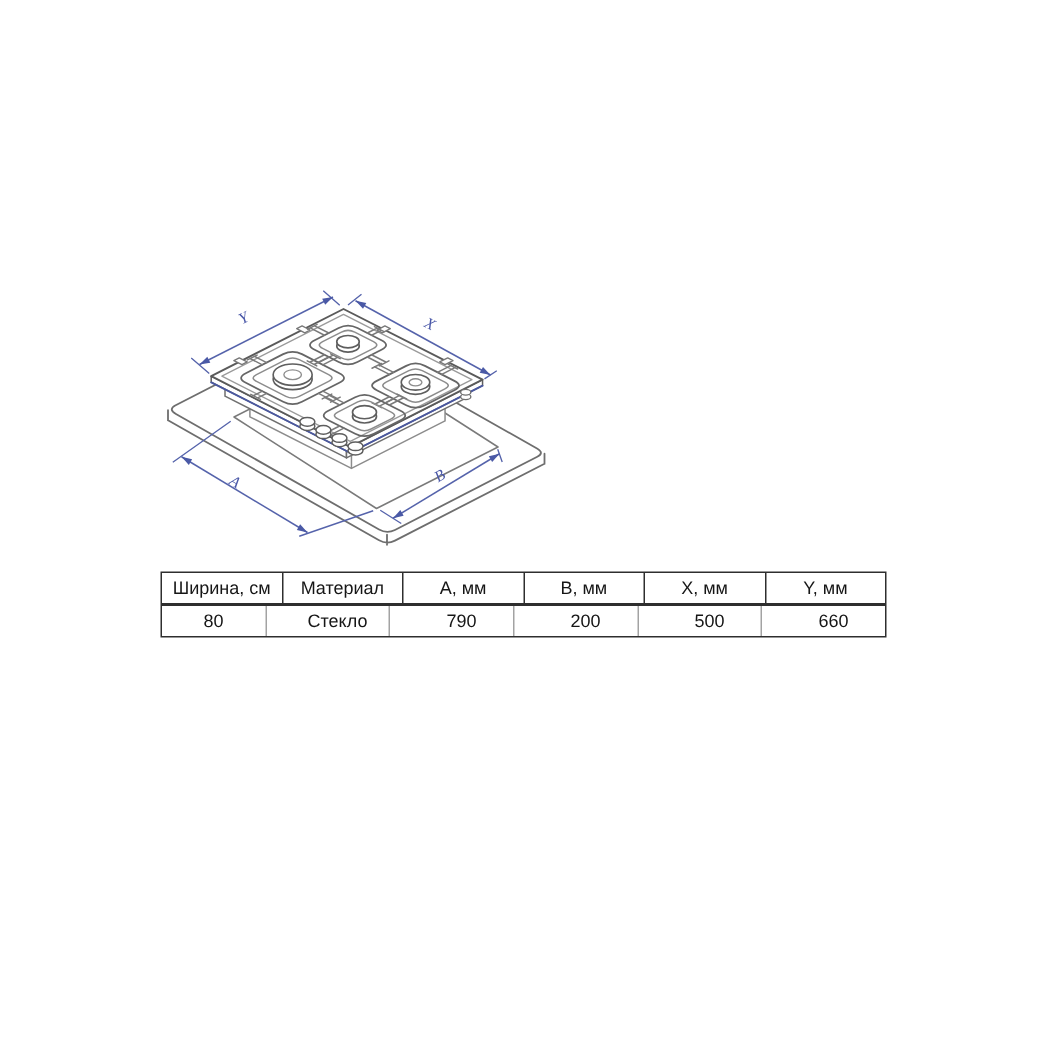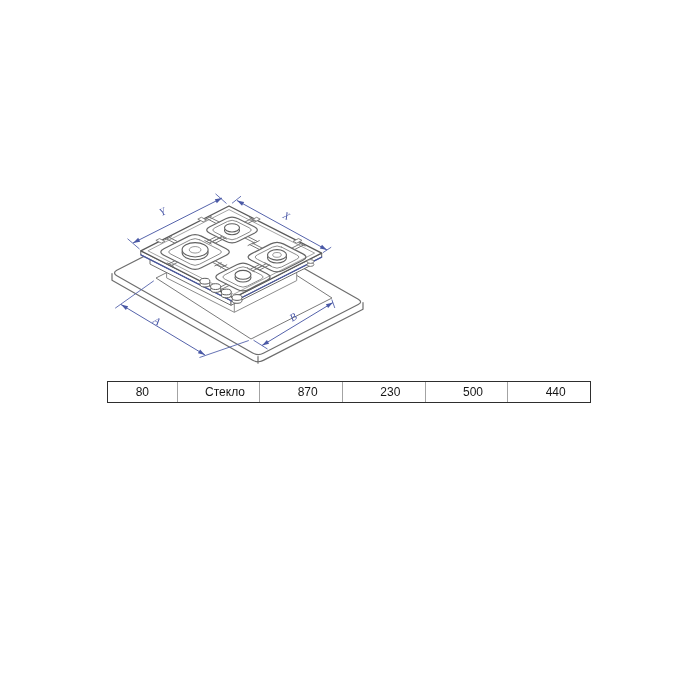--- a/index.html
+++ b/index.html
@@ -121,22 +121,30 @@
     <g>
       <path d="M232,203.3 L241,196.2 M323,252.6 L331.2,247.2" stroke="#5563ab" stroke-width="0.9" fill="none"></path>
       <path d="M237,200.5 L327,250" stroke="#5563ab" stroke-width="1" fill="none"></path>
       <polygon points="237,200.5 242.0,205.8 244.2,202.0" fill="#4a59a6"></polygon>
       <polygon points="327,250 319.8,248.5 322.0,244.7" fill="#4a59a6"></polygon>
       <text class="dimlabel" x="285" y="219" fill="#4a58a8" text-anchor="middle" transform="rotate(26.6 285 219)">X</text>
     </g>
   </svg>
 
   <div id="dim-table">
+    <div class="tr head">
+      <div class="td">Ширина, см</div>
+      <div class="td">Материал</div>
+      <div class="td">A, мм</div>
+      <div class="td">B, мм</div>
+      <div class="td">X, мм</div>
+      <div class="td">Y, мм</div>
+    </div>
     <div class="tr body">
       <div class="td">80</div>
       <div class="td">Стекло</div>
-      <div class="td">870</div>
-      <div class="td">230</div>
+      <div class="td">790</div>
+      <div class="td">200</div>
       <div class="td">500</div>
-      <div class="td">440</div>
+      <div class="td">660</div>
     </div>
   </div>
 </div>
 
 </body></html>

